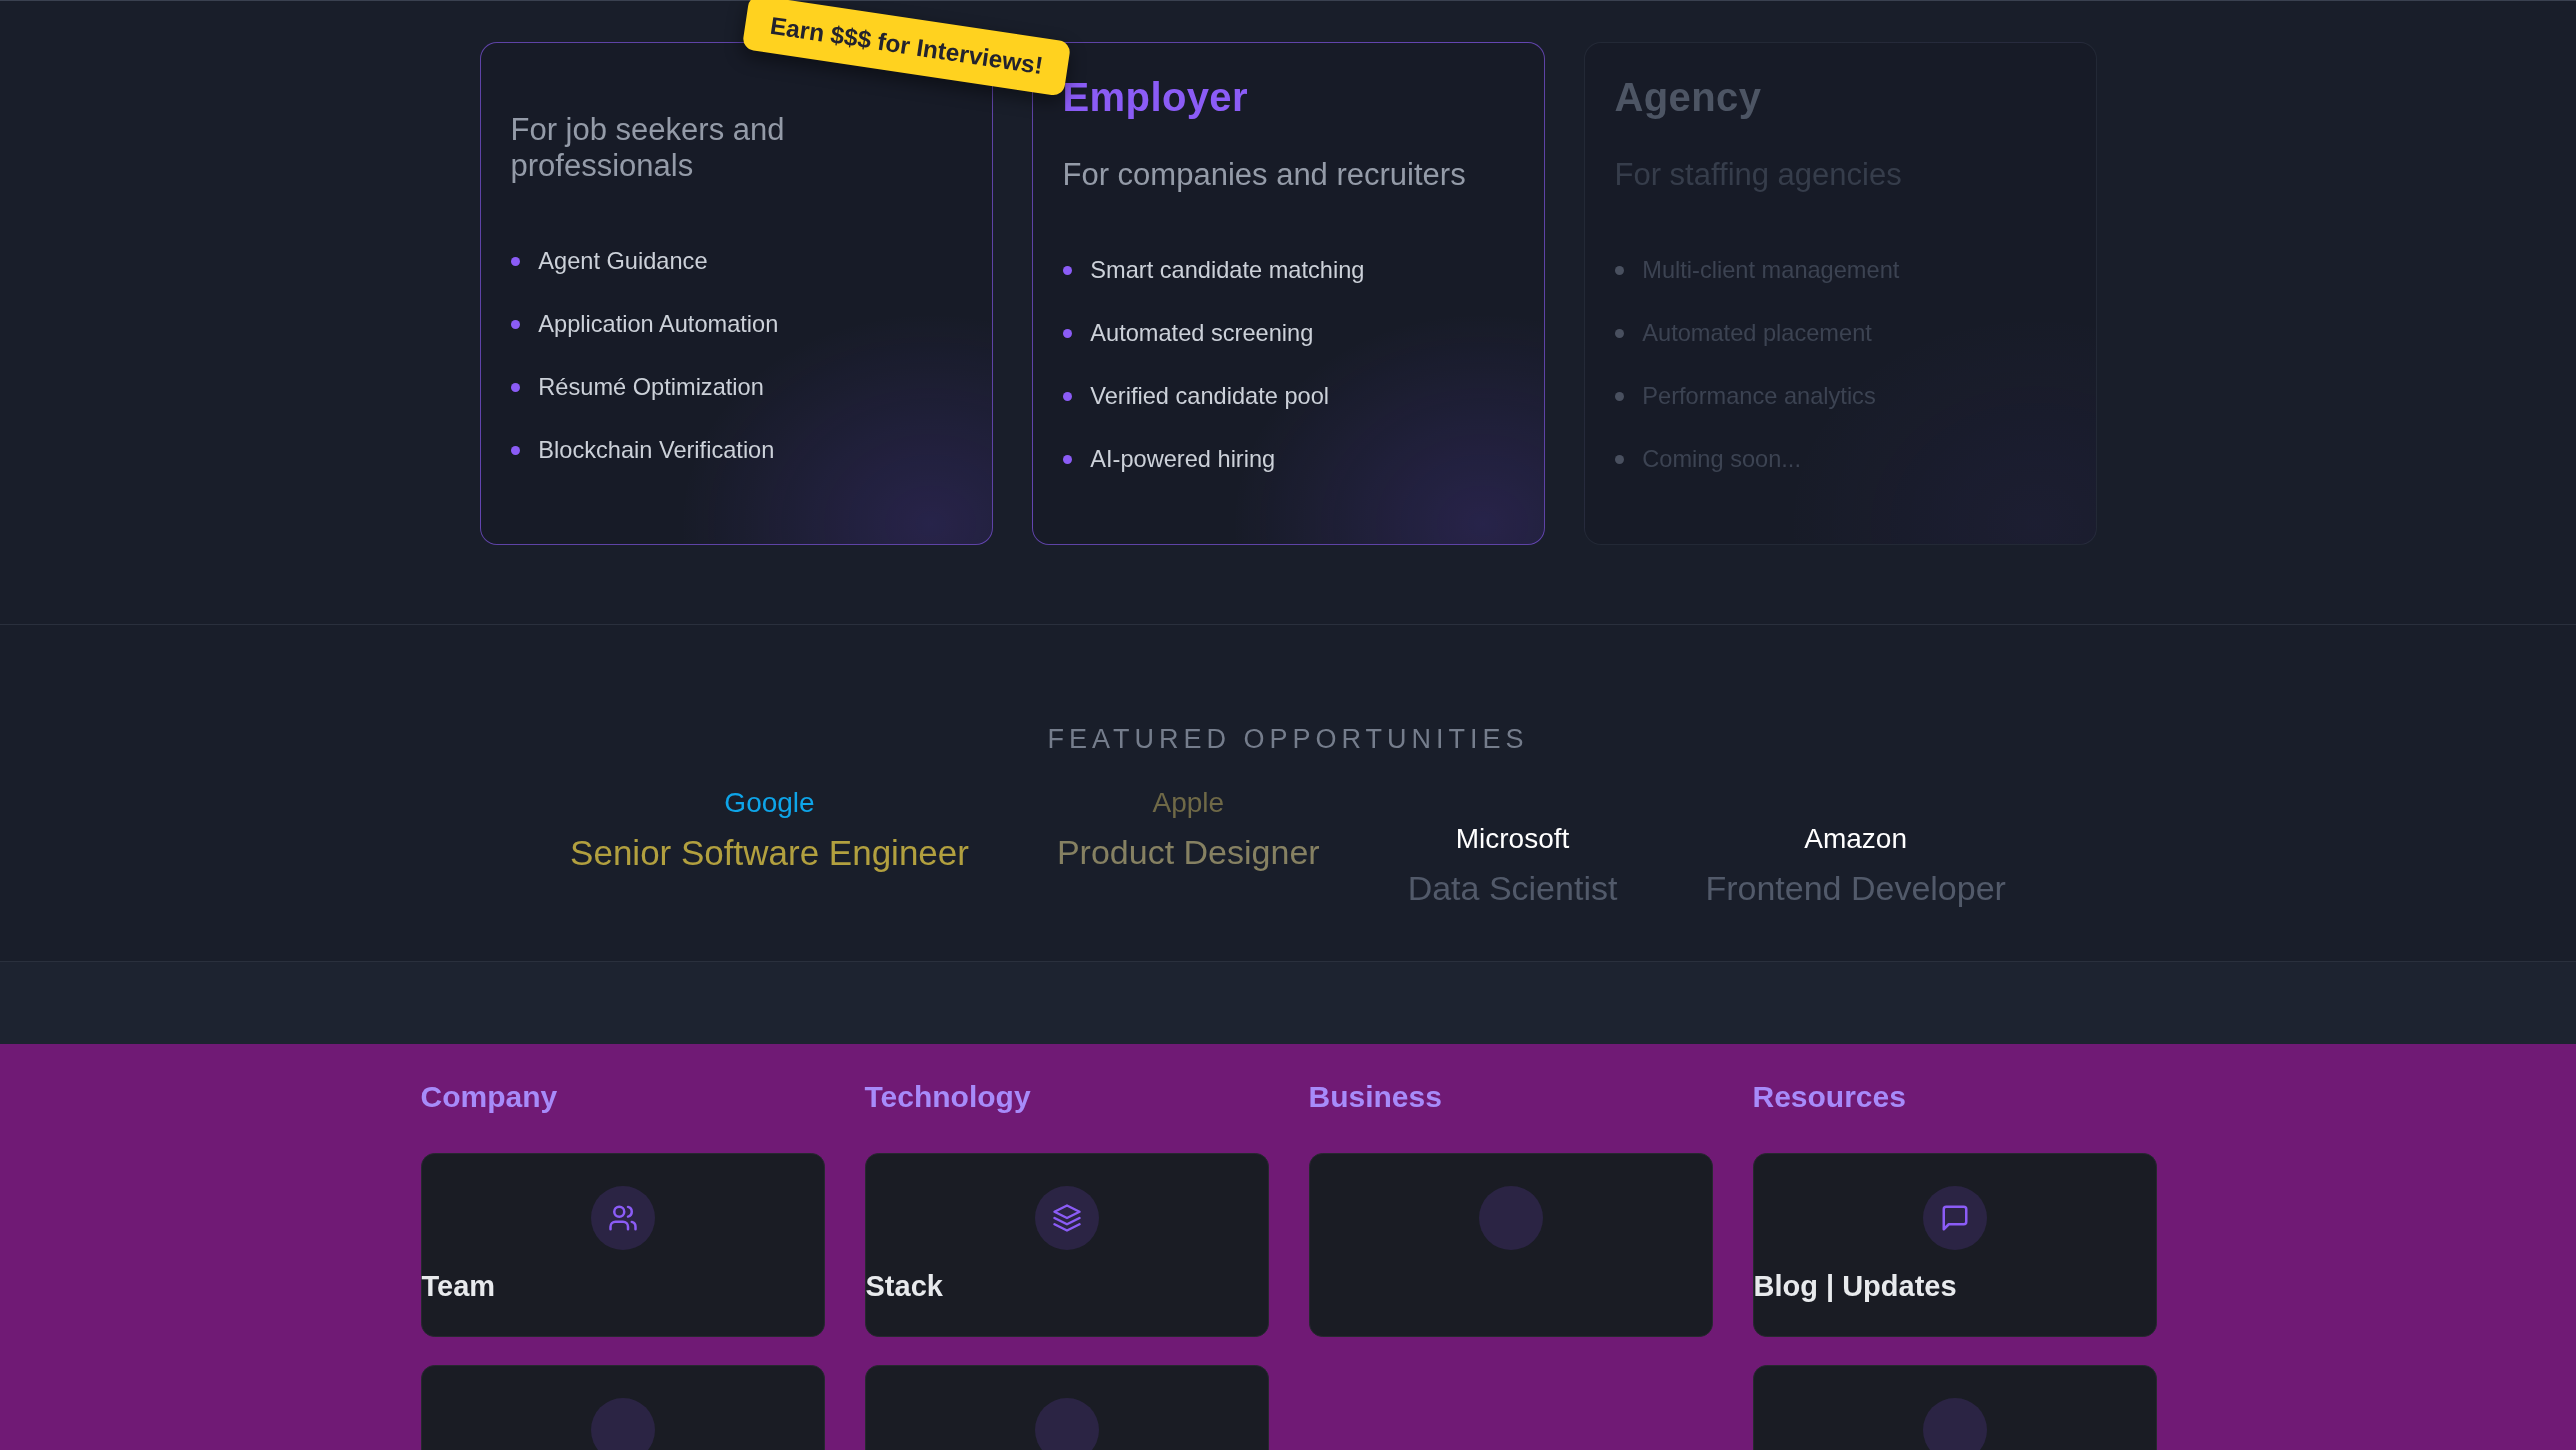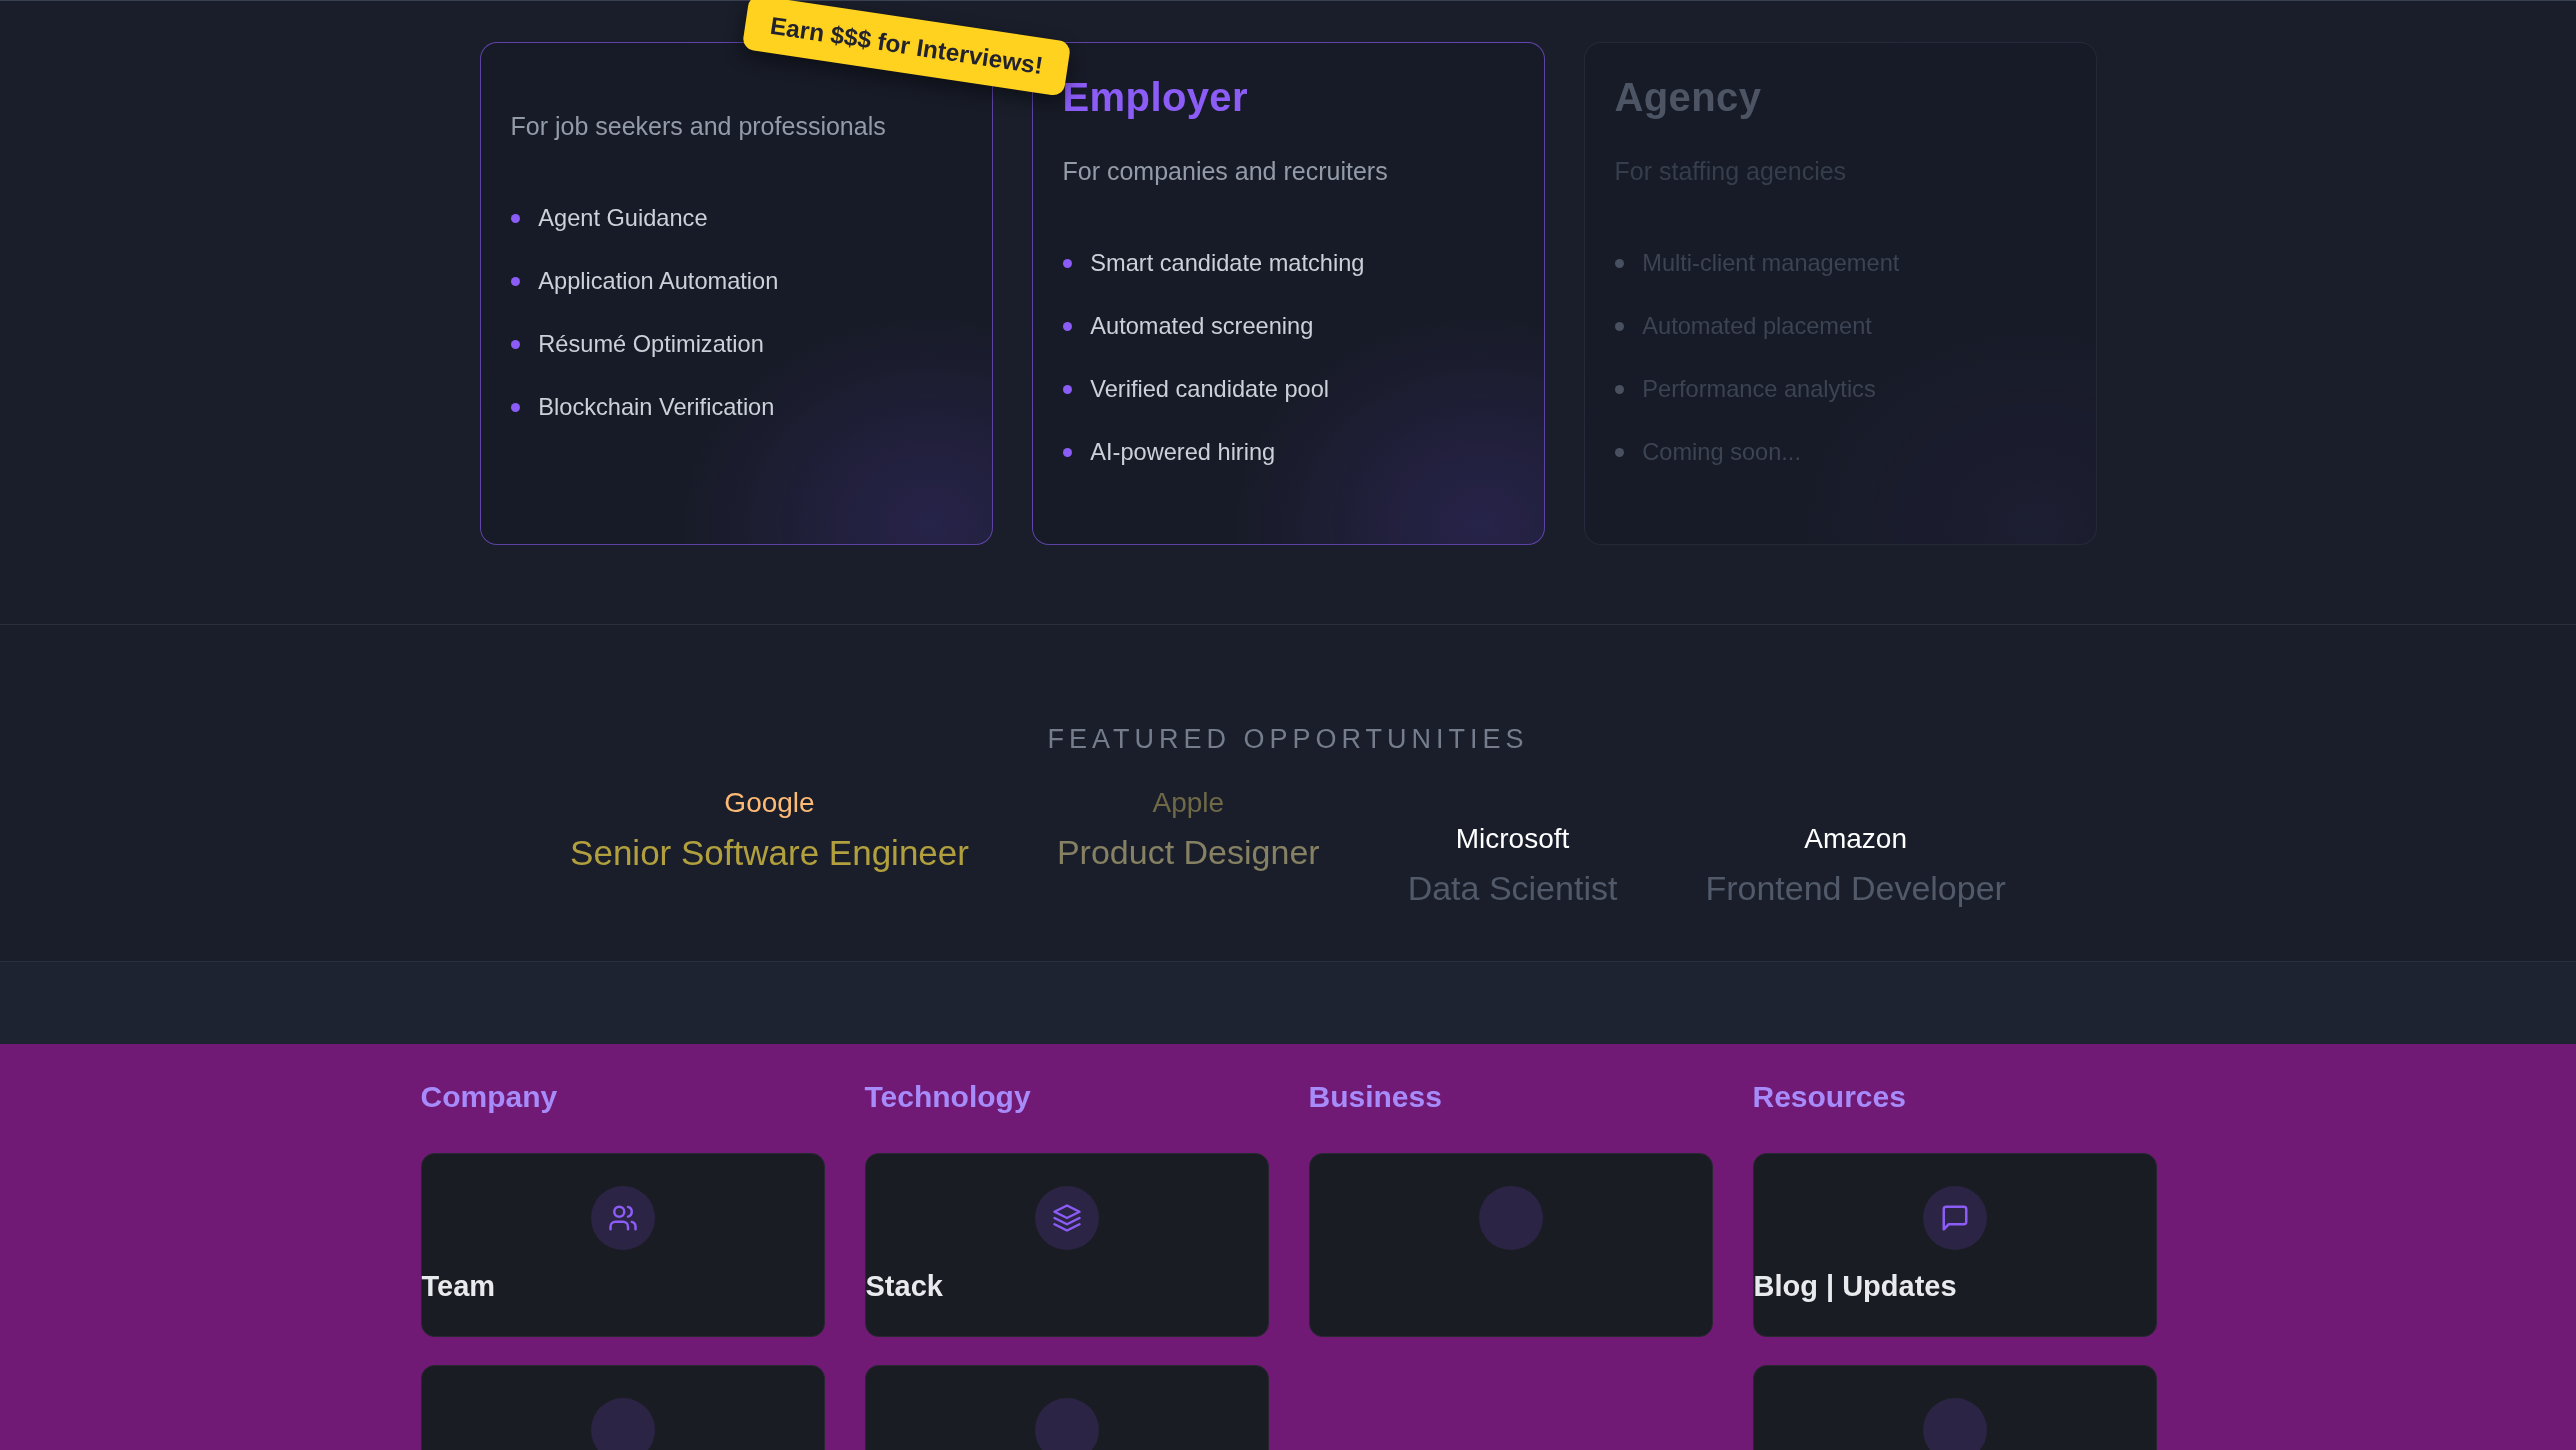--- a/index.html
+++ b/index.html
@@ -46,21 +46,21 @@
   }
   .plan-title {
     font-size: 40px;
     font-weight: bold;
     color: #8b5cf6;
     letter-spacing: 0.4px;
   }
   .plan-card.disabled .plan-title { color: #4d5564; }
   .plan-subtitle {
     margin-top: 37px;
-    font-size: 25px;
+    font-size: 31px;
     color: #949ba8;
   }
   .plan-card.disabled .plan-subtitle { color: #363d4b; }
   .plan-features {
     list-style: none;
     margin-top: 64px;
   }
   .plan-features li {
     display: flex;
     align-items: center;
@@ -112,21 +112,21 @@
   .featured-row {
     display: flex;
     justify-content: center;
     align-items: flex-start;
     gap: 88px;
     margin-top: 32px;
   }
   .featured-item { text-align: center; }
   .featured-company { font-size: 28px; margin-bottom: 13.5px; }
   .featured-role { font-size: 34px; }
-  .featured-item.gold-strong .featured-company { color: #fdba74; }
+  .featured-item.gold-strong .featured-company { color: #0ea5e9; }
   .featured-item.gold-strong .featured-role { color: #b2a03f; font-size: 35px; }
   .featured-item.gold-dim .featured-company { color: #6f6947; }
   .featured-item.gold-dim .featured-role { color: #868162; }
   .featured-item.dim .featured-company { color: #ffffff; margin-top: 36px; }
   .featured-item.dim .featured-role { color: #525a6a; }
 
   
   .strip {
     height: 82px;
     background: #1d2330;

